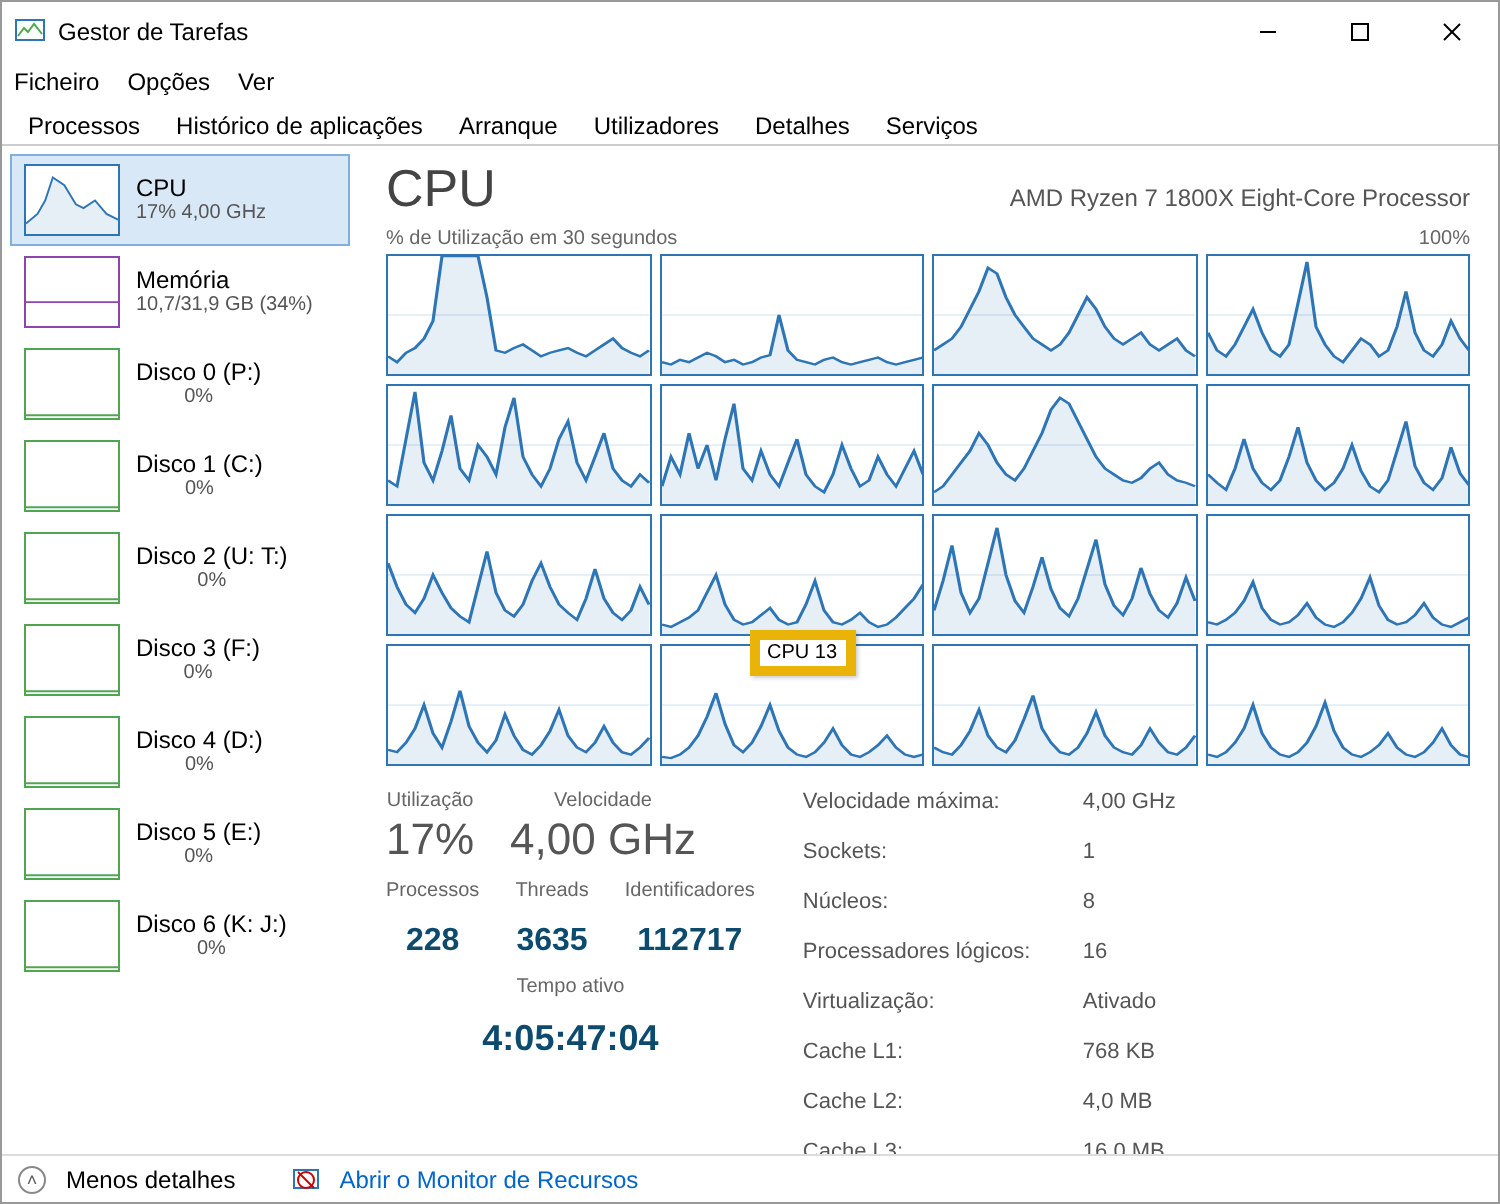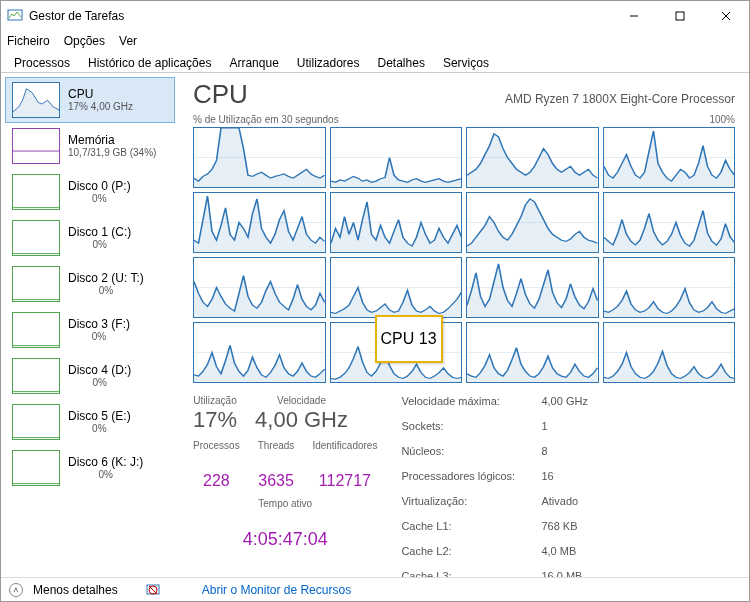--- a/index.html
+++ b/index.html
@@ -120,49 +120,49 @@
     height: 256px;
     margin-top: 2px;
   }
   .cpu-cell {
     border: 1px solid #2e75b6;
     background: #fff;
     position: relative;
   }
   .cpu-cell svg { position:absolute; inset:0; width:100%; height:100%; }
   .tooltip {
-    position:absolute; background:#fff; border:2px solid #eab308;
-    padding:13px 4px; font-size:16px; top: -8px; left: 44px;
+    position:absolute; background:#fff; border:5px solid #eab308;
+    padding:1px 4px; font-size:10px; top: -8px; left: 44px;
     box-shadow: 1px 1px 2px rgba(0,0,0,.2);
     z-index:5;
   }
   .stats-row {
     display:flex;
     margin-top: 12px;
     gap: 24px;
     align-items: flex-start;
   }
   .stat-group { display:flex; gap:18px; }
   .stat-col { display:flex; flex-direction:column; }
   .stat-lbl { font-size:10px; color:#666; }
   .stat-val-big { font-size:22px; color:#555; line-height:1.1; margin-top:2px; }
-  .stat-val-mid { font-size:16px; color:#a21caf; line-height:1.2; margin-top:20px; }
+  .stat-val-mid { font-size:16px; color:#0c4a6e; line-height:1.2; margin-top:10px;font-weight:bold; }
   .spec-table { display:grid; grid-template-columns: 140px auto; row-gap:13px; font-size:11px; color:#555; }
   .footer {
     height: 24px;
     border-top:1px solid #ddd;
     display:flex;
     align-items:center;
     padding: 0 8px;
     gap: 10px;
     font-size:12px;
     position:absolute; bottom:0; left:0; right:0;
     background:#fff;
   }
-  .footer a { color:#0066cc; text-decoration:none;margin-left:32px; }
+  .footer a { color:#0066cc; text-decoration:none; }
   .chev-icon {
     width:14px;height:14px;border:1px solid #888;border-radius:50%;
     display:inline-flex;align-items:center;justify-content:center;font-size:9px;color:#555;
   }
   .rm-icon {
     width:14px;height:14px;position:relative;display:inline-block;
   }
 </style>
 </head>
 <body>

